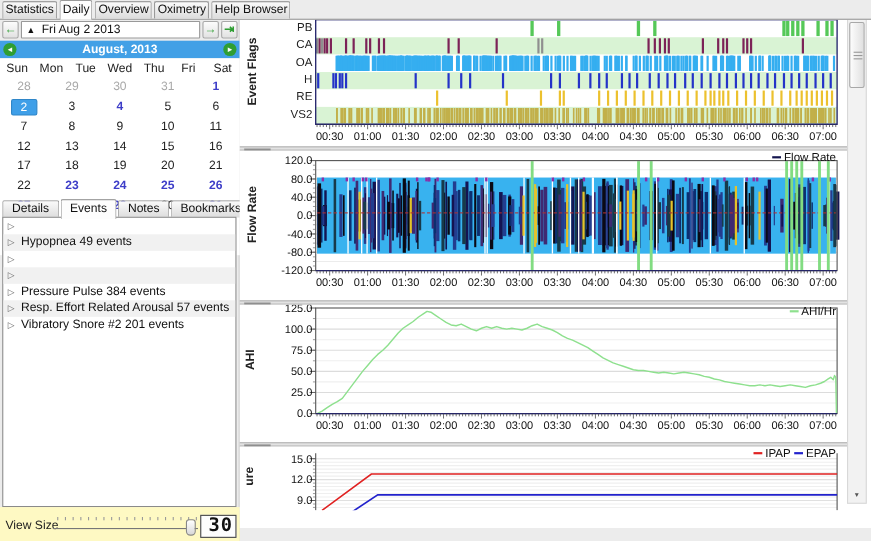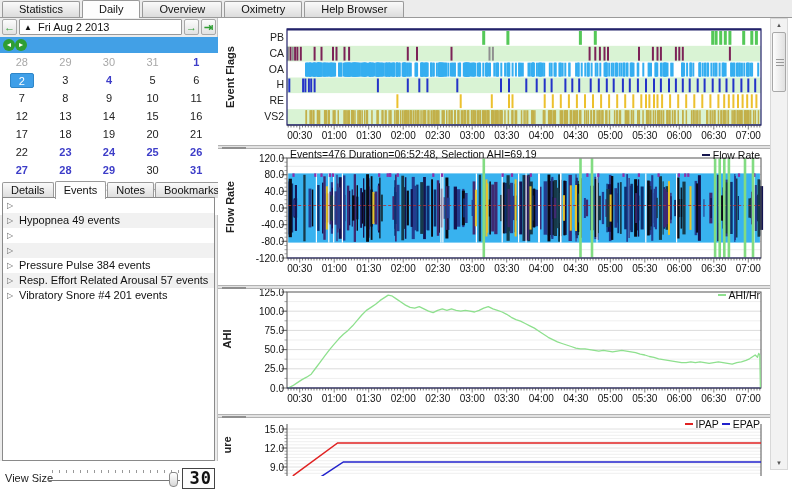--- a/index.html
+++ b/index.html
@@ -2,21 +2,21 @@
 <html><head>
 <meta charset="utf-8">
 <style>
   * { margin:0; padding:0; box-sizing:border-box; }
   html,body { background:#d8d8d8; }
   body { font-family:"Liberation Sans",sans-serif; }
   .app { position:relative; width:792px; height:492px; background:#ececec; overflow:hidden; font-size:11px; color:#111; }
 
   
   .tabbar { position:absolute; left:0; top:0; width:792px; height:18px; background:#ececec; border-bottom:1px solid #9a9a9a; display:flex; align-items:flex-end; padding-left:2px; z-index:5; }
-  .tab { height:16px; line-height:15px; padding:0 16px; border:1px solid #9a9a9a; border-bottom:none; border-radius:2px 2px 0 0; background:linear-gradient(#fafafa,#dcdcdc); margin-right:2px; font-size:11px; white-space:nowrap; }
+  .tab { height:16px; line-height:15px; padding:0 2px; border:1px solid #9a9a9a; border-bottom:none; border-radius:2px 2px 0 0; background:linear-gradient(#fafafa,#dcdcdc); margin-right:2px; font-size:11px; white-space:nowrap; }
   .tab.active { background:#fdfdfd; height:18px; line-height:17px; margin-bottom:-1px; z-index:6; position:relative; }
 
   
   .left-panel { position:absolute; left:0; top:18px; width:218px; height:474px; background:#ececec; border-right:1px solid #c4c4c4; }
   .datenav { position:absolute; top:1px; left:2px; width:214px; height:16px; display:flex; gap:2px; }
   .nav-btn { width:15px; height:16px; border:1px solid #a8a8a8; border-radius:2px; background:linear-gradient(#fcfcfc,#e2e2e2); color:#2f9e33; font-weight:bold; font-size:11px; line-height:14px; text-align:center; }
   .date-combo { flex:1; border:1px solid #999; background:#fff; display:flex; align-items:center; padding:0 4px; gap:6px; border-radius:1px; }
   .date-combo .up-tri { font-size:8px; color:#111; }
   .calendar { position:absolute; top:19px; left:0; width:218px; }
   .cal-header { height:16px; background:#42a0e6; display:flex; align-items:center; padding:0 3px; }
@@ -32,30 +32,30 @@
   
   .subtabs { position:absolute; top:162px; left:2px; height:18px; display:flex; align-items:flex-end; }
   .subtab { height:16px; line-height:15px; padding:0 8px; border:1px solid #9a9a9a; border-bottom:none; border-radius:2px 2px 0 0; background:linear-gradient(#fafafa,#dcdcdc); margin-right:1px; font-size:11px; }
   .subtab.active { background:#fdfdfd; height:18px; line-height:17px; margin-bottom:-1px; position:relative; z-index:2; }
   .eventlist { position:absolute; top:179px; left:2px; width:213px; height:264px; background:#fff; border:1px solid #8a8a8a; overflow:hidden; }
   .evrow { height:15px; line-height:15px; padding-left:16px; position:relative; font-size:11px; white-space:nowrap; color:#111; }
   .evrow.alt { background:#f1f1f1; }
   .evrow .tri { position:absolute; left:4px; top:0; font-size:8px; color:#666; }
 
   
-  .viewsize { position:absolute; top:443px; left:0; width:218px; height:31px; background:#ffffff; }
+  .viewsize { position:absolute; top:443px; left:0; width:218px; height:31px; background:#fef9c3; }
   .vs-label { position:absolute; left:5px; top:11px; font-size:11px; color:#222; }
   .vs-track { position:absolute; left:48px; top:19px; width:132px; height:1px; background:#777; }
   .vs-ticks { position:absolute; left:52px; top:9px; width:126px; height:3px; }
   .vs-tick { position:absolute; top:0; width:1px; height:3px; background:#999; }
   .vs-handle { position:absolute; left:169px; top:11px; width:9px; height:15px; background:linear-gradient(#ffffff,#d8d8d8); border:1px solid #888; border-radius:3px 3px 4px 4px; }
   .lcd { position:absolute; right:3px; top:7px; width:33px; height:21px; border:1px solid #444; background:#fdfdfd; font-family:"DejaVu Sans Mono",monospace; font-weight:bold; font-size:17px; line-height:19px; text-align:right; padding-right:2px; letter-spacing:1px; }
 
   
-  .right-panel { position:absolute; left:218px; top:18px; width:574px; height:474px; background:#fff; }
+  .right-panel { position:absolute; left:218px; top:6px; width:574px; height:474px; background:#fff; }
   .chart-section { position:absolute; left:0; width:552px; background:#fff; }
   #sec-ef   { top:0;   height:127px; }
   #sec-flow { top:131px; height:136px; }
   #sec-ahi  { top:271px; height:125px; }
   #sec-press{ top:400px; height:58px; overflow:hidden; }
   .splitter { position:absolute; left:0; width:552px; height:4px; background:#e2e2e2; border-top:1px solid #b2b2b2; border-bottom:1px solid #b2b2b2; }
   #sp1 { top:127px; } #sp2 { top:267px; } #sp3 { top:396px; }
   .splitter .grip { position:absolute; left:4px; top:1px; width:24px; height:2px; background:#8f8f8f; }
   .rotlabel { position:absolute; transform:rotate(-90deg); font-weight:bold; font-size:11px; color:#222; white-space:nowrap; }
   .chart-title { position:absolute; left:72px; top:-1px; font-size:10.5px; color:#111; }
@@ -102,22 +102,32 @@
         <span class="up-tri">▲</span>
         <span>Fri Aug 2 2013</span>
       </div>
       <div class="nav-btn">→</div>
       <div class="nav-btn">⇥</div>
     </div>
 
     <div class="calendar">
       <div class="cal-header">
         <div class="cal-circle">◂</div>
+        <div class="cal-title"><span>August,</span> <span>2013</span></div>
         <div class="cal-circle">▸</div>
       </div>
+      <div class="cal-weekdays" id="cal-weekdays">
+          <span>Sun</span>
+          <span>Mon</span>
+          <span>Tue</span>
+          <span>Wed</span>
+          <span>Thu</span>
+          <span>Fri</span>
+          <span>Sat</span>
+        </div>
       <div class="cal-grid" id="cal-grid">
           <div class="out">28</div>
           <div class="out">29</div>
           <div class="out">30</div>
           <div class="out">31</div>
           <div class="data">1</div>
           <div><span class="selbox">2</span></div>
           <div class="norm">3</div>
           <div class="data">4</div>
           <div class="norm">5</div>
@@ -163,21 +173,21 @@
         <div class="subtab">Notes</div>
         <div class="subtab">Bookmarks</div>
       </div>
     <div class="eventlist" id="eventlist">
         <div class="evrow"><span class="tri">▷</span></div>
         <div class="evrow alt"><span class="tri">▷</span><span>Hypopnea 49 events</span></div>
         <div class="evrow"><span class="tri">▷</span></div>
         <div class="evrow alt"><span class="tri">▷</span></div>
         <div class="evrow"><span class="tri">▷</span><span>Pressure Pulse 384 events</span></div>
         <div class="evrow alt"><span class="tri">▷</span><span>Resp. Effort Related Arousal 57 events</span></div>
-        <div class="evrow"><span class="tri">▷</span><span>Vibratory Snore #4 201 events</span></div>
+        <div class="evrow"><span class="tri">▷</span><span>Vibratory Snore #2 201 events</span></div>
       </div>
 
     <div class="viewsize">
       <span class="vs-label">View Size</span>
       <div class="vs-ticks" id="vs-ticks">
           <div class="vs-tick" style="left: 0px;"></div>
           <div class="vs-tick" style="left: 7px;"></div>
           <div class="vs-tick" style="left: 14px;"></div>
           <div class="vs-tick" style="left: 21px;"></div>
           <div class="vs-tick" style="left: 28px;"></div>
@@ -1244,21 +1254,20 @@
             <text x="530.3" y="121" font-size="10" text-anchor="middle" fill="#111">07:00</text>
           </svg></div>
     </div>
 
     <div class="splitter" id="sp1">
         <div class="grip"></div>
       </div>
 
     <div class="chart-section" id="sec-flow">
       <div class="rotlabel" style="left:-14px;top:52px;">Flow Rate</div>
-      <div class="chart-title">Events=476 Duration=06:52:48, Selection AHI=69.19</div>
       <div class="legend">
         <span class="dash" id="flow-legend-dash" style="background: rgb(21, 22, 79);"></span>
         <span>Flow Rate</span>
       </div>
       <div id="flow-plot"><svg width="552" height="136" xmlns="http://www.w3.org/2000/svg">
             <line x1="69" y1="100.7" x2="543" y2="100.7" stroke="#ececec" stroke-width="1"></line>
             <line x1="69" y1="92.3" x2="543" y2="92.3" stroke="#dcdcdc" stroke-width="1"></line>
             <line x1="69" y1="84.0" x2="543" y2="84.0" stroke="#ececec" stroke-width="1"></line>
             <line x1="69" y1="75.7" x2="543" y2="75.7" stroke="#dcdcdc" stroke-width="1"></line>
             <line x1="69" y1="67.3" x2="543" y2="67.3" stroke="#ececec" stroke-width="1"></line>

